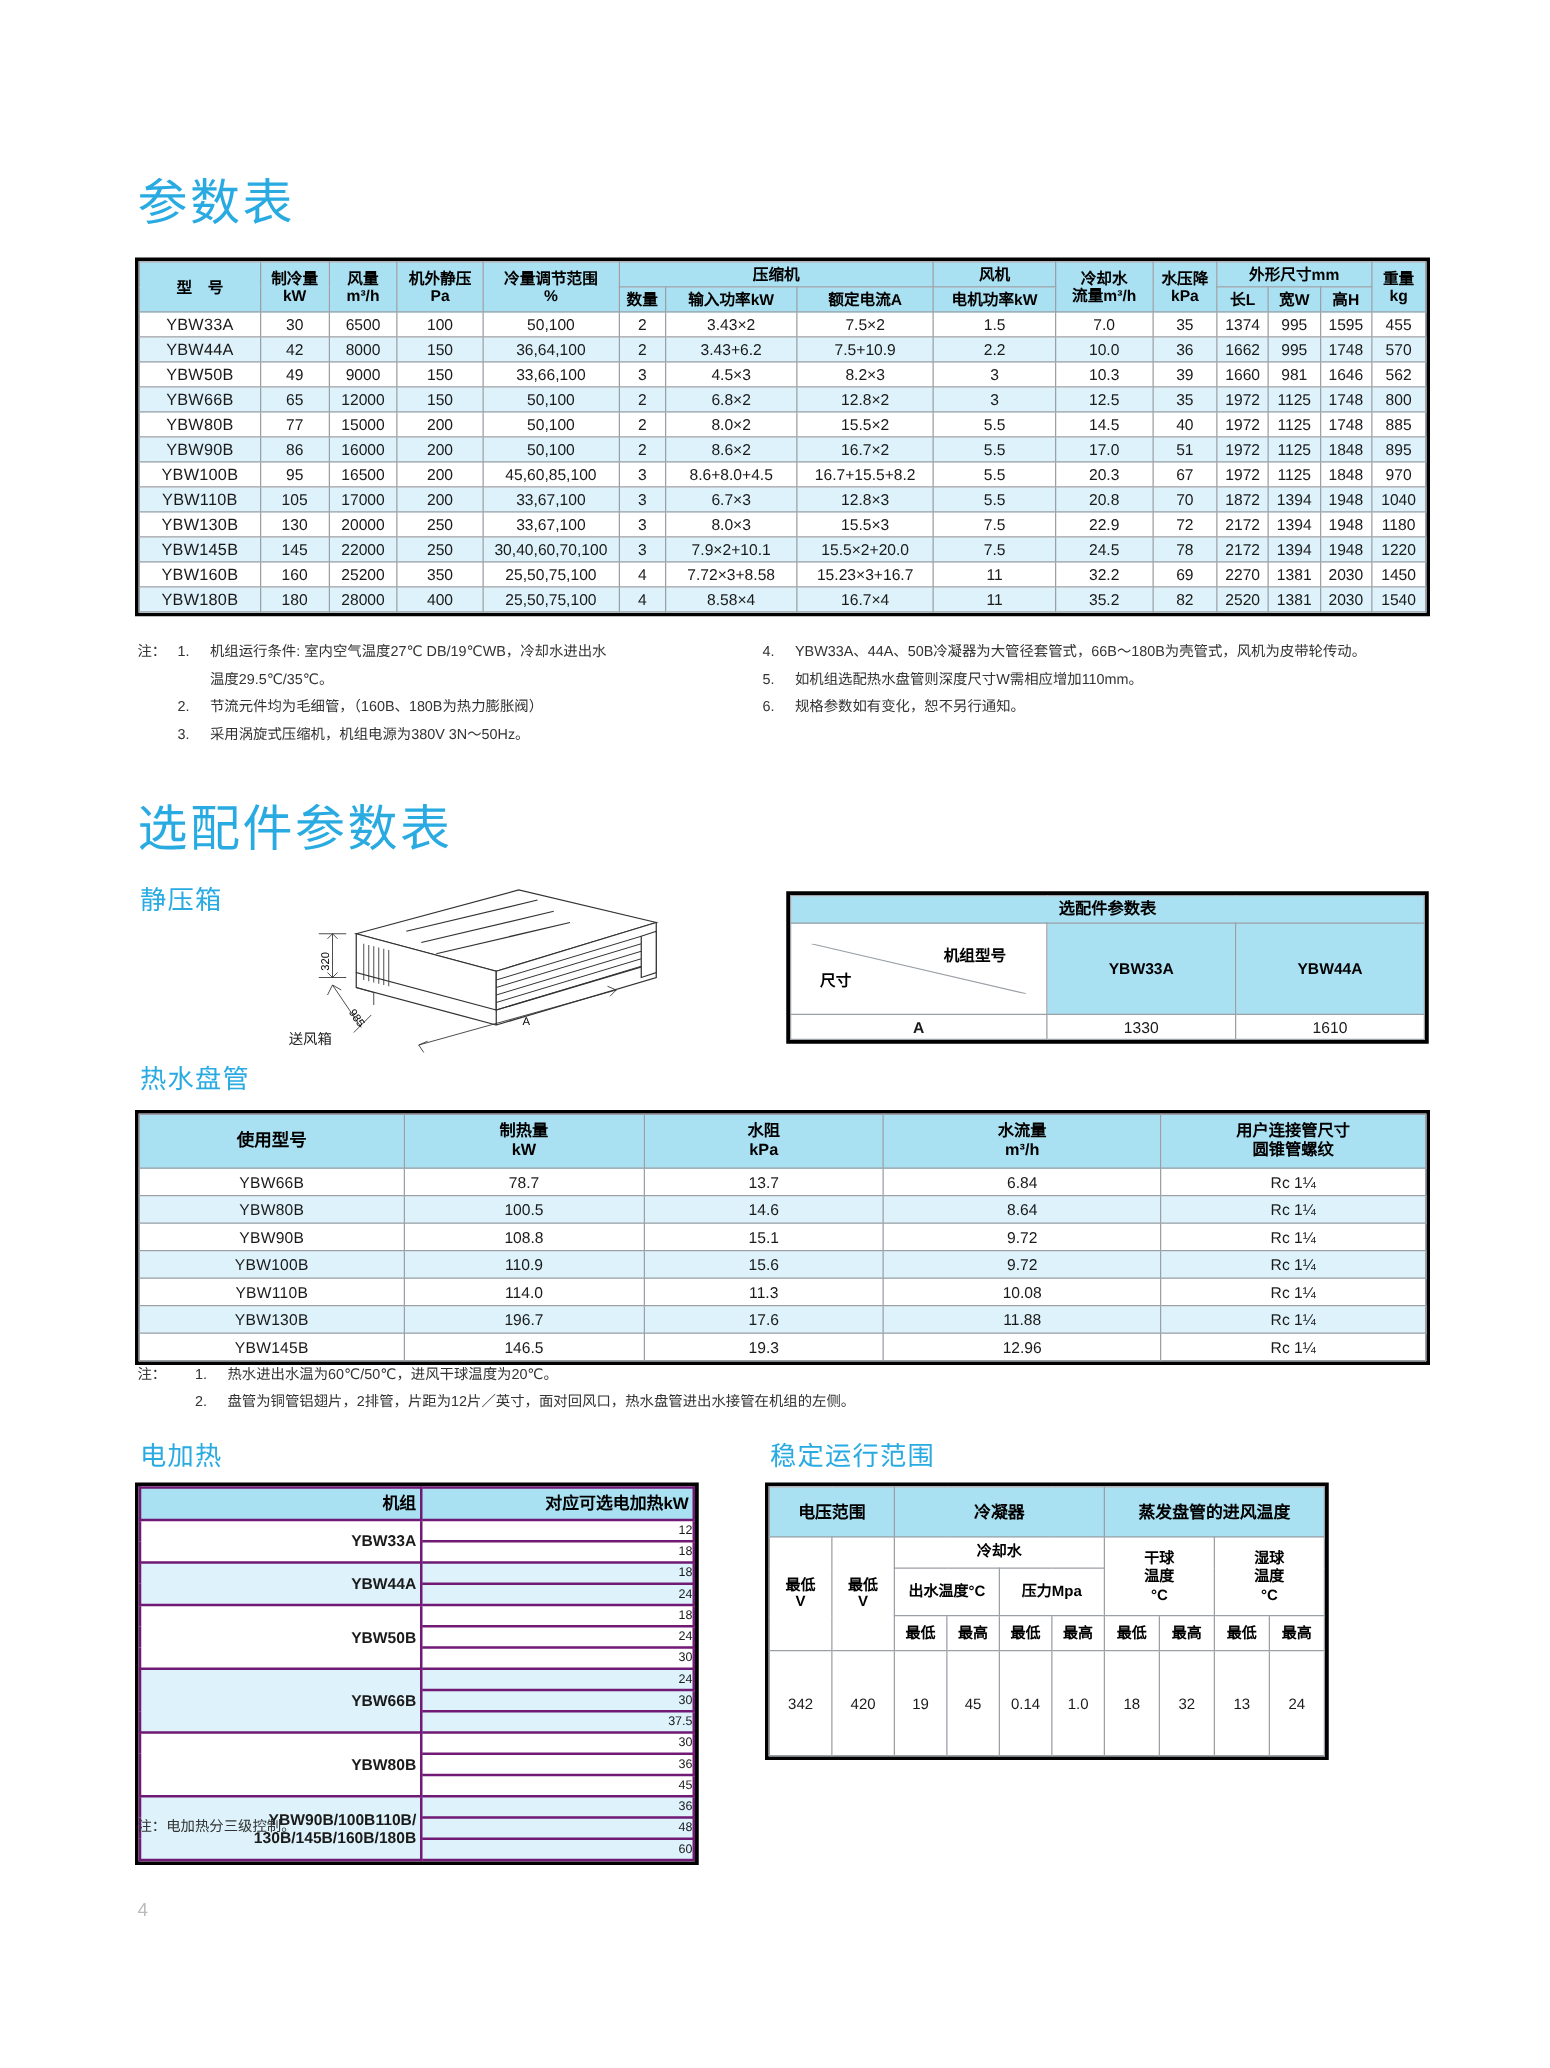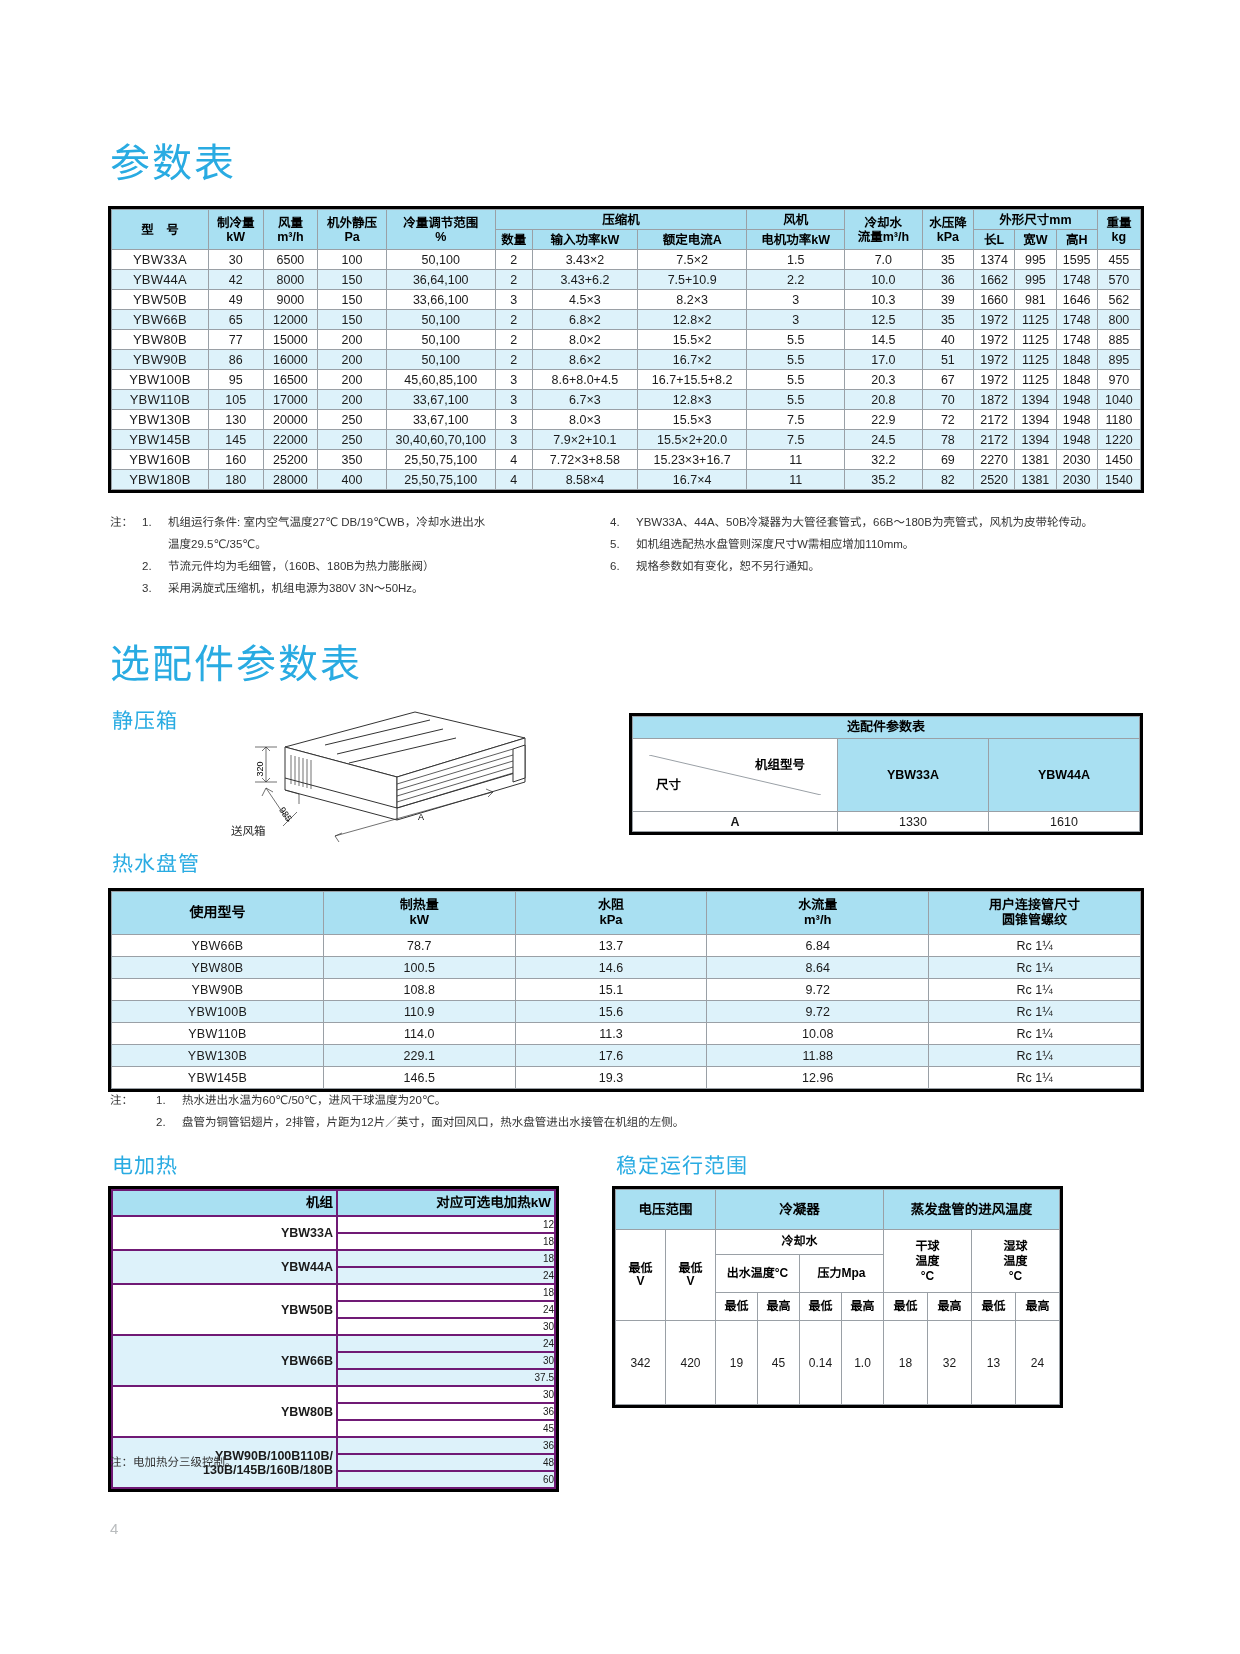--- a/index.html
+++ b/index.html
@@ -552,21 +552,21 @@
           </tr>
           <tr>
             <td class="modelcell" style="height: 22px;">YBW110B</td>
             <td>114.0</td>
             <td>11.3</td>
             <td>10.08</td>
             <td>Rc 1¼</td>
           </tr>
           <tr class="zebra-alt">
             <td class="modelcell" style="height: 22px;">YBW130B</td>
-            <td>229.1</td>
+            <td>196.7</td>
             <td>17.6</td>
             <td>11.88</td>
             <td>Rc 1¼</td>
           </tr>
           <tr>
             <td class="modelcell" style="height: 22px;">YBW145B</td>
             <td>146.5</td>
             <td>19.3</td>
             <td>12.96</td>
             <td>Rc 1¼</td>

